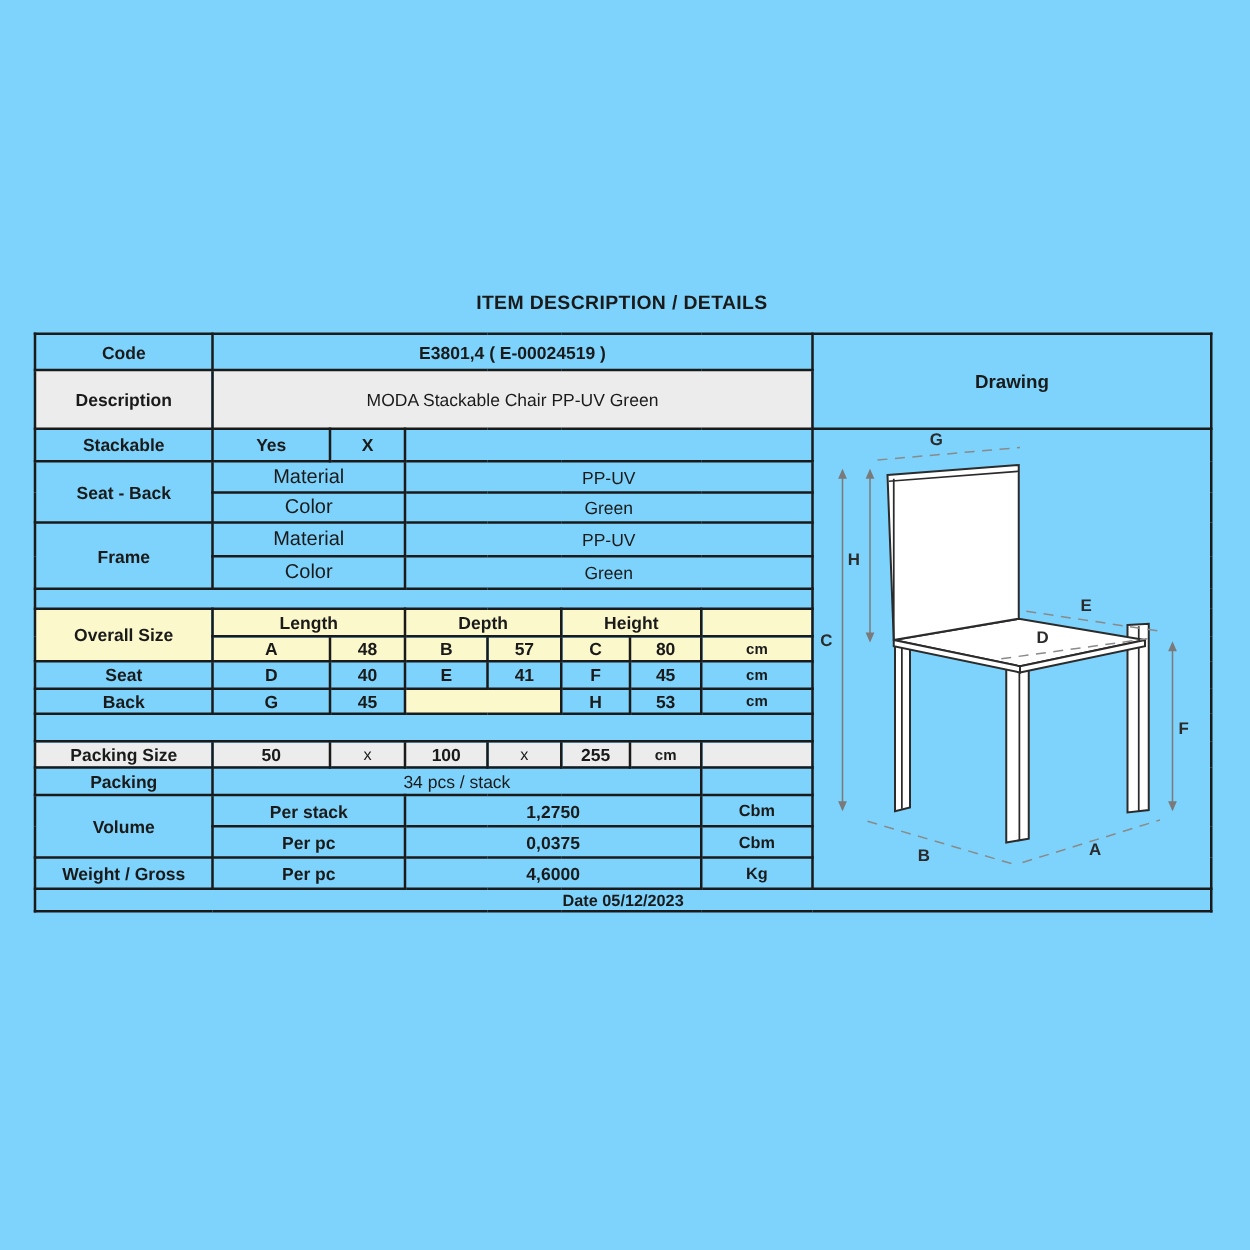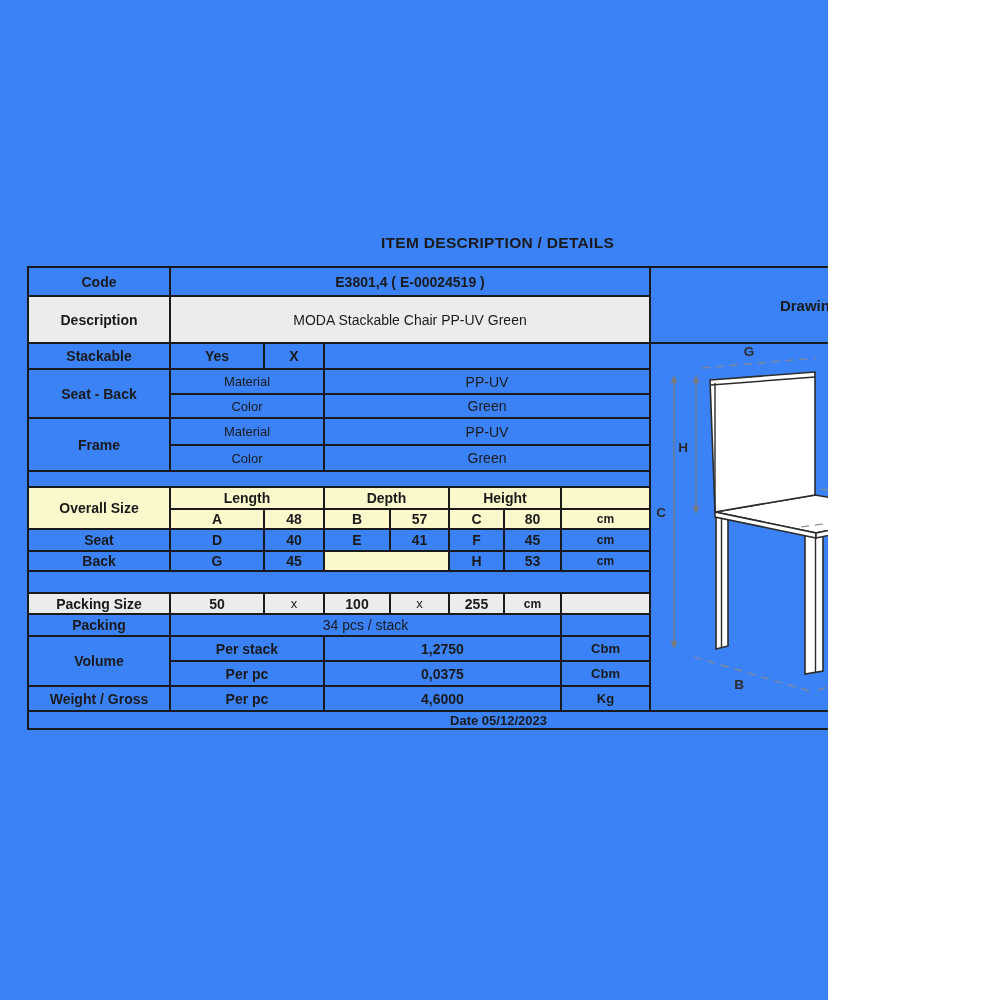--- a/index.html
+++ b/index.html
@@ -1,36 +1,36 @@
 <!DOCTYPE html>
 <html><head>
 <meta charset="utf-8">
 <style>
   html,body{margin:0;padding:0;background:#ffffff;}
   body{font-family:"Liberation Sans", sans-serif; color:#1a1a1a;}
-  #stage{position:relative;width:828px;height:1000px;background:#3b82f6;overflow:hidden;}
+  #stage{position:relative;width:1000px;height:1000px;background:#7dd3fc;overflow:hidden;}
 
   #doc-title{
     position:absolute; left:27px; top:234px; width:941px;
     text-align:center; font-size:15.5px; font-weight:bold; letter-spacing:.3px;
   }
 
   table.spec{
     position:absolute; left:27px; top:266px;
     width:941px; height:462px;
     border-collapse:collapse; table-layout:fixed;
     font-size:14px;
   }
   table.spec td{
     border:2px solid #1a1a1a;
     padding:0 2px; text-align:center; vertical-align:middle;
     overflow:hidden; white-space:nowrap;
   }
   td.lbl{text-align:left; padding-left:6px; font-weight:bold; font-size:14px;}
-  td.sub{text-align:left; padding-left:6px; font-weight:normal; font-size:13px;margin-left:28px;}
+  td.sub{text-align:left; padding-left:6px; font-weight:normal; font-size:16px;margin-left:28px;}
   td.b{font-weight:bold;}
   td.r{font-weight:normal;}
   td.unit{text-align:left; padding-left:4px; font-weight:bold; font-size:12px;}
   td.unit2{text-align:left; padding-left:4px; font-weight:bold; font-size:13px;}
   td.shade{background:#ECECEC;}
   td.yellow{background:#FBF8CC;}
   td.noside{border-left-style:none; border-right-style:none;}
   td.gap{border-right-style:none;}
   td.datecell{font-weight:bold; font-size:13px;}
   td.drawhead{font-weight:bold; font-size:15px; vertical-align:middle;border-radius:26px;}

